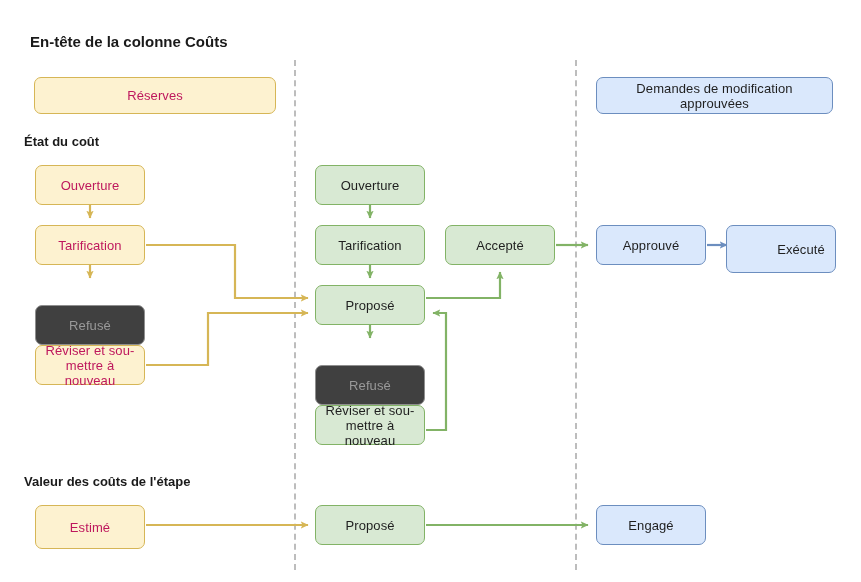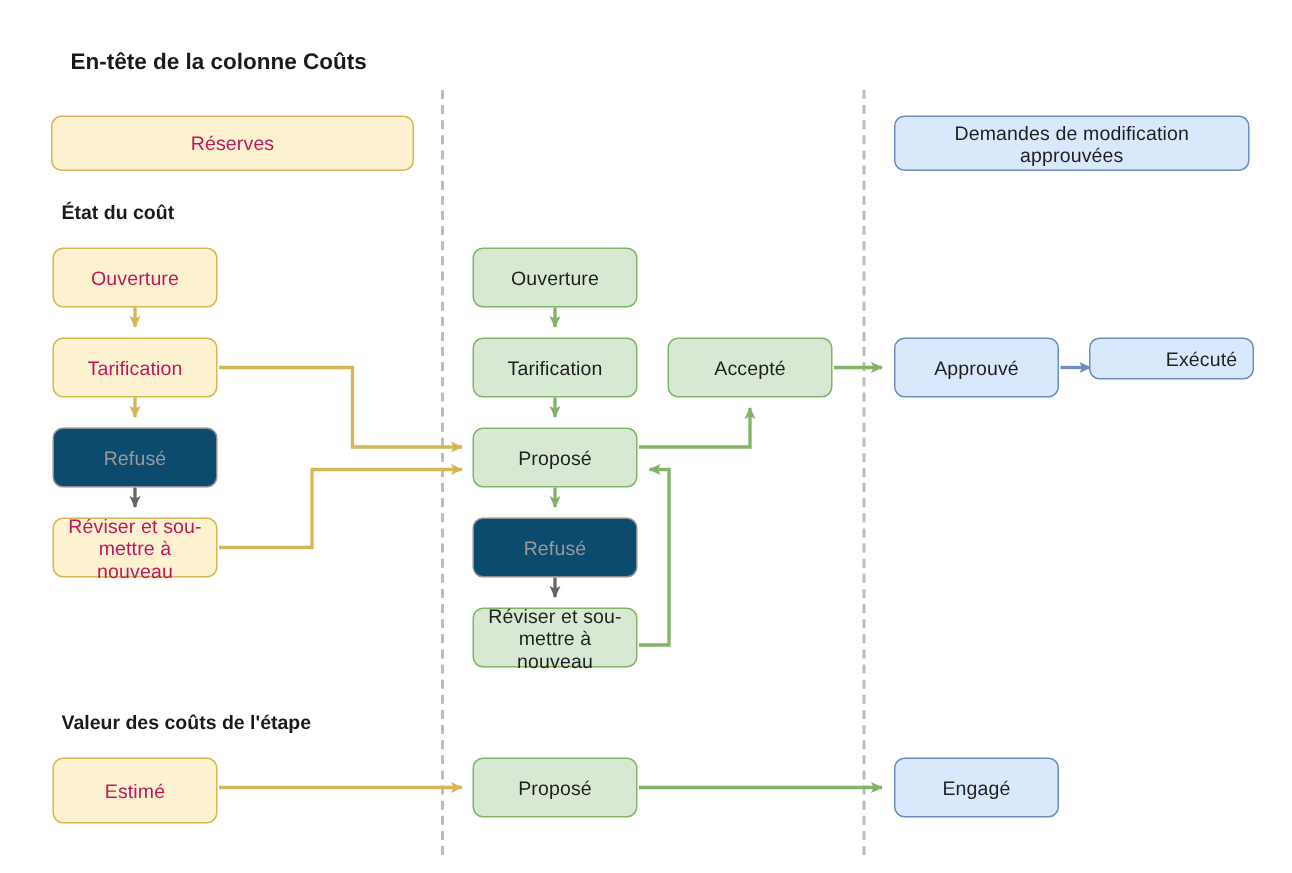--- a/index.html
+++ b/index.html
@@ -17,21 +17,20 @@
     height: 582px;
     background: #ffffff;
     overflow: hidden;
   }
   
   .heading {
     position: absolute;
     font-weight: bold;
     color: #1a1a1a;
     white-space: nowrap;
-    margin-left: 17px;
   }
   .heading.h-main { font-size: 15px; }
   .heading.h-sub  { font-size: 13px; }
 
   
   .node {
     position: absolute;
     box-sizing: border-box;
     border-radius: 7px;
     border-width: 1.4px;
@@ -41,21 +40,21 @@
     justify-content: center;
     text-align: center;
     font-size: 13px;
     line-height: 15px;
     padding: 2px 5px;
     letter-spacing: 0.1px;
   }
   .node.yellow { background: #fdf2d0; border-color: #d6b656; color: #be185d; }
   .node.green  { background: #d8e9d3; border-color: #82b366; color: #1f1f1f; }
   .node.blue   { background: #dae8fc; border-color: #6c8ebf; color: #1f1f1f; }
-  .node.grey   { background: #0c4a6e; border-color: #8f8f8f; color: #999999; }
+  .node.grey   { background: #404040; border-color: #8f8f8f; color: #999999; margin-top: 20px; }
 
   
   .divider {
     position: absolute;
     width: 0;
     border-left: 2px dashed #bdbdbd;
   }
 
   
   #wires {
@@ -137,19 +136,19 @@
   <div class="node green" style="left:315px; top:225px; width:110px; height:40px;">Tarification</div>
   <div class="node green" style="left:315px; top:285px; width:110px; height:40px;">Proposé</div>
   <div class="node grey" style="left:315px; top:345px; width:110px; height:40px;">Refusé</div>
   <div class="node green" style="left:315px; top:405px; width:110px; height:40px; flex-direction:column;">
     <span>Réviser et sou-</span>
     <span>mettre à nouveau</span>
   </div>
   <div class="node green" style="left:445px; top:225px; width:110px; height:40px;">Accepté</div>
 
   <div class="node blue" style="left:596px; top:225px; width:110px; height:40px;">Approuvé</div>
-  <div class="node blue" style="left:726px; top:225px; width:110px; height:28px;padding-left:45px;">Exécuté</div>
+  <div class="node blue" style="left:726px; top:225px; width:110px; height:48px;padding-left:45px;">Exécuté</div>
 
   <div class="node yellow" style="left:35px; top:505px; width:110px; height:44px;">Estimé</div>
   <div class="node green" style="left:315px; top:505px; width:110px; height:40px;">Proposé</div>
   <div class="node blue" style="left:596px; top:505px; width:110px; height:40px;">Engagé</div>
 
 </div>
 
 </body></html>

